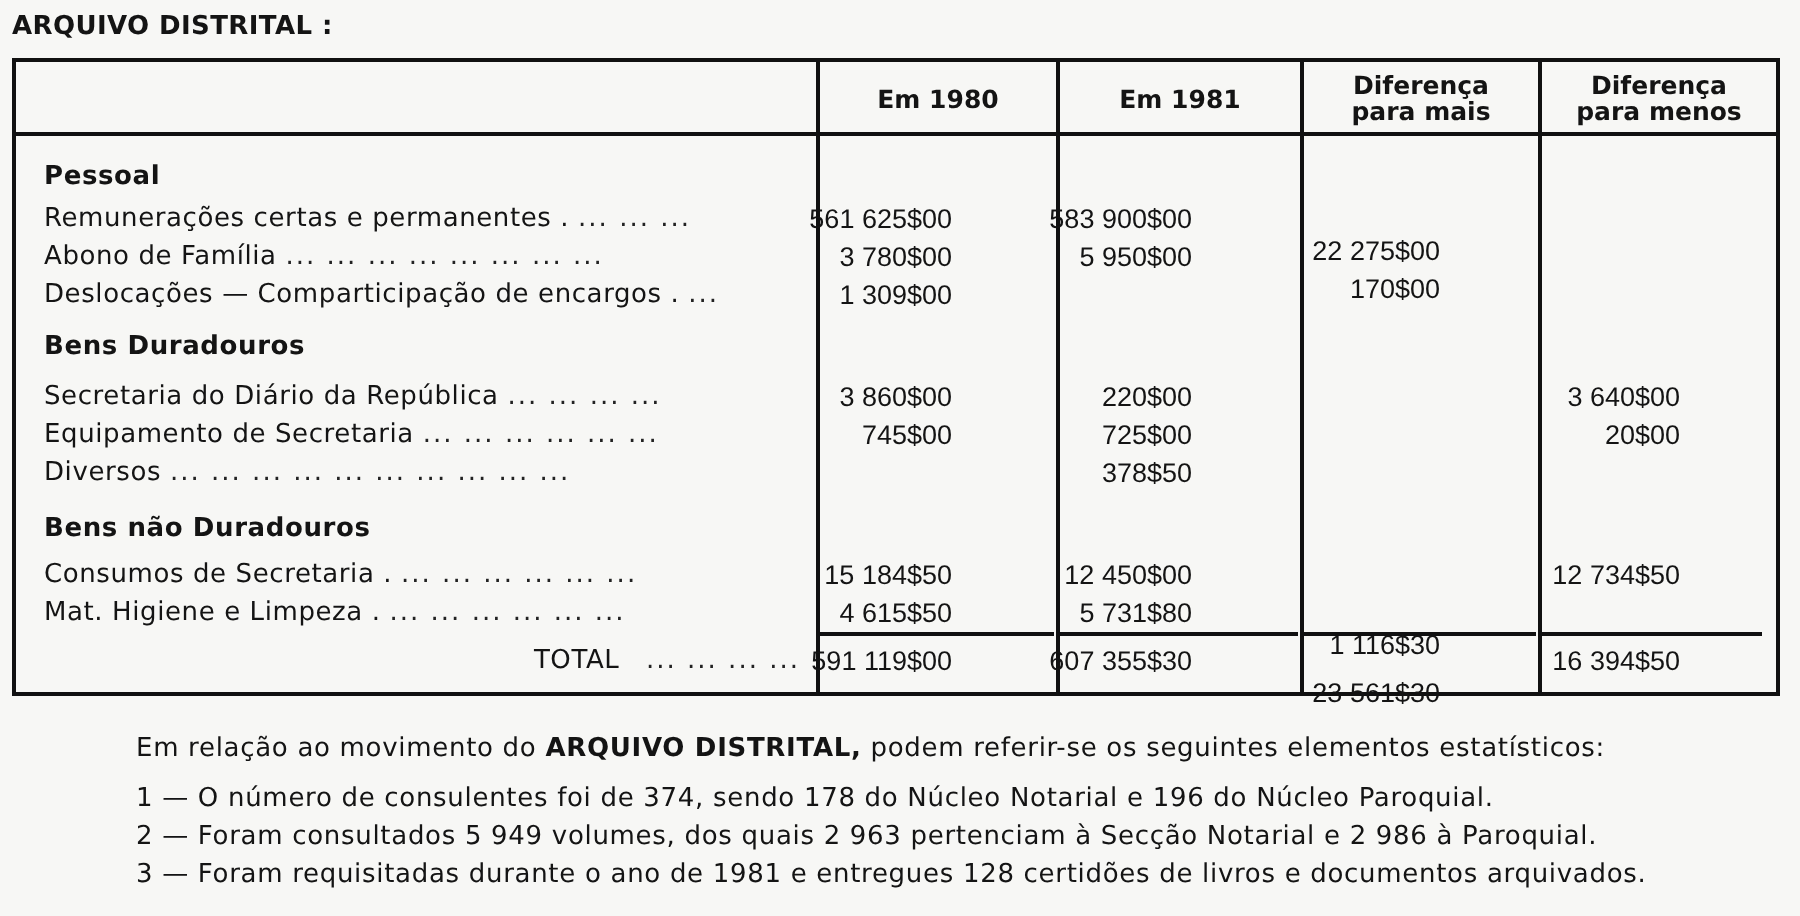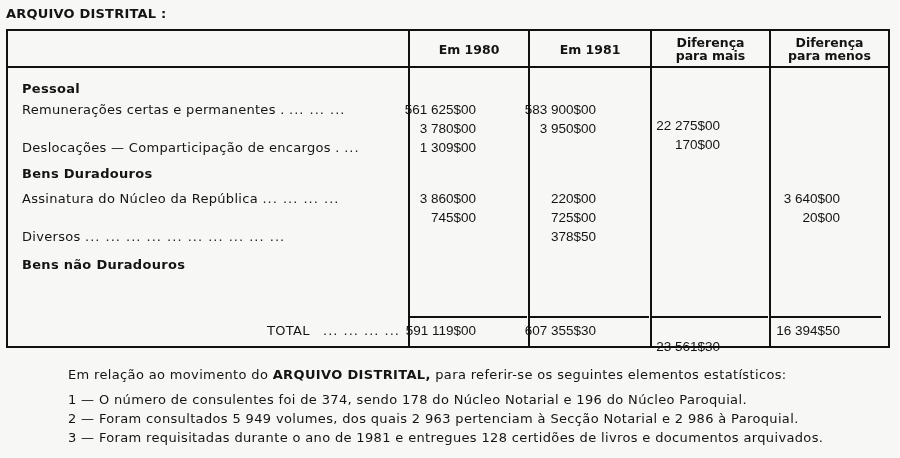--- a/index.html
+++ b/index.html
@@ -77,68 +77,84 @@
     <span class="lbl bold">Pessoal</span>
   </div>
   <div class="row" style="top:71px">
     <span class="lbl"><span>Remunerações certas e permanentes .</span> <span class="dots">... ... ...</span></span>
     <span class="num c1">561 625$00</span>
     <span class="num c2">583 900$00</span>
     <span class="num c3">22 275$00</span>
     <span class="num c4"></span>
   </div>
   <div class="row" style="top:90px">
+    <span class="lbl"><span>Abono de Família</span> <span class="dots">... ... ... ... ... ... ... ...</span></span>
     <span class="num c1">3 780$00</span>
-    <span class="num c2">3 950$00</span>
+    <span class="num c2">5 950$00</span>
     <span class="num c3">170$00</span>
     <span class="num c4"></span>
   </div>
   <div class="row" style="top:109px">
     <span class="lbl"><span>Deslocações — Comparticipação de encargos .</span> <span class="dots">...</span></span>
     <span class="num c1">1 309$00</span>
     <span class="num c2"></span>
     <span class="num c3"></span>
     <span class="num c4"></span>
   </div>
 
   <div class="row" style="top:135px">
     <span class="lbl bold">Bens Duradouros</span>
   </div>
   <div class="row" style="top:160px">
-    <span class="lbl"><span>Assinatura do Núcleo da República</span> <span class="dots">... ... ... ...</span></span>
+    <span class="lbl"><span>Secretaria do Diário da República</span> <span class="dots">... ... ... ...</span></span>
     <span class="num c1">3 860$00</span>
     <span class="num c2">220$00</span>
     <span class="num c3"></span>
     <span class="num c4">3 640$00</span>
   </div>
   <div class="row" style="top:179px">
+    <span class="lbl"><span>Equipamento de Secretaria</span> <span class="dots">... ... ... ... ... ...</span></span>
     <span class="num c1">745$00</span>
     <span class="num c2">725$00</span>
     <span class="num c3"></span>
     <span class="num c4">20$00</span>
   </div>
   <div class="row" style="top:198px">
     <span class="lbl"><span>Diversos</span> <span class="dots">... ... ... ... ... ... ... ... ... ...</span></span>
     <span class="num c1"></span>
     <span class="num c2">378$50</span>
     <span class="num c3"></span>
     <span class="num c4"></span>
   </div>
 
   <div class="row" style="top:226px">
     <span class="lbl bold">Bens não Duradouros</span>
   </div>
+  <div class="row" style="top:249px">
+    <span class="lbl"><span>Consumos de Secretaria .</span> <span class="dots">... ... ... ... ... ...</span></span>
+    <span class="num c1">15 184$50</span>
+    <span class="num c2">12 450$00</span>
+    <span class="num c3"></span>
+    <span class="num c4">12 734$50</span>
+  </div>
+  <div class="row" style="top:268px">
+    <span class="lbl"><span>Mat. Higiene e Limpeza .</span> <span class="dots">... ... ... ... ... ...</span></span>
+    <span class="num c1">4 615$50</span>
+    <span class="num c2">5 731$80</span>
+    <span class="num c3">1 116$30</span>
+    <span class="num c4"></span>
+  </div>
 
   <div class="row" style="top:292px">
     <span class="lbl total"><span>TOTAL</span>&nbsp;&nbsp;&nbsp;<span class="dots">... ... ... ...</span></span>
     <span class="num c1">591 119$00</span>
     <span class="num c2">607 355$30</span>
     <span class="num c3">23 561$30</span>
     <span class="num c4">16 394$50</span>
   </div>
 </div>
 
 <div class="para" style="top:367px">
-  <span>Em relação ao movimento do </span><b>ARQUIVO DISTRITAL,</b><span> para referir-se os seguintes elementos estatísticos:</span>
+  <span>Em relação ao movimento do </span><b>ARQUIVO DISTRITAL,</b><span> podem referir-se os seguintes elementos estatísticos:</span>
 </div>
 <div class="para" style="top:392px">1 — O número de consulentes foi de 374, sendo 178 do Núcleo Notarial e 196 do Núcleo Paroquial.</div>
 <div class="para" style="top:411px">2 — Foram consultados 5 949 volumes, dos quais 2 963 pertenciam à Secção Notarial e 2 986 à Paroquial.</div>
 <div class="para" style="top:430px">3 — Foram requisitadas durante o ano de 1981 e entregues 128 certidões de livros e documentos arquivados.</div>
 
 </body></html>

